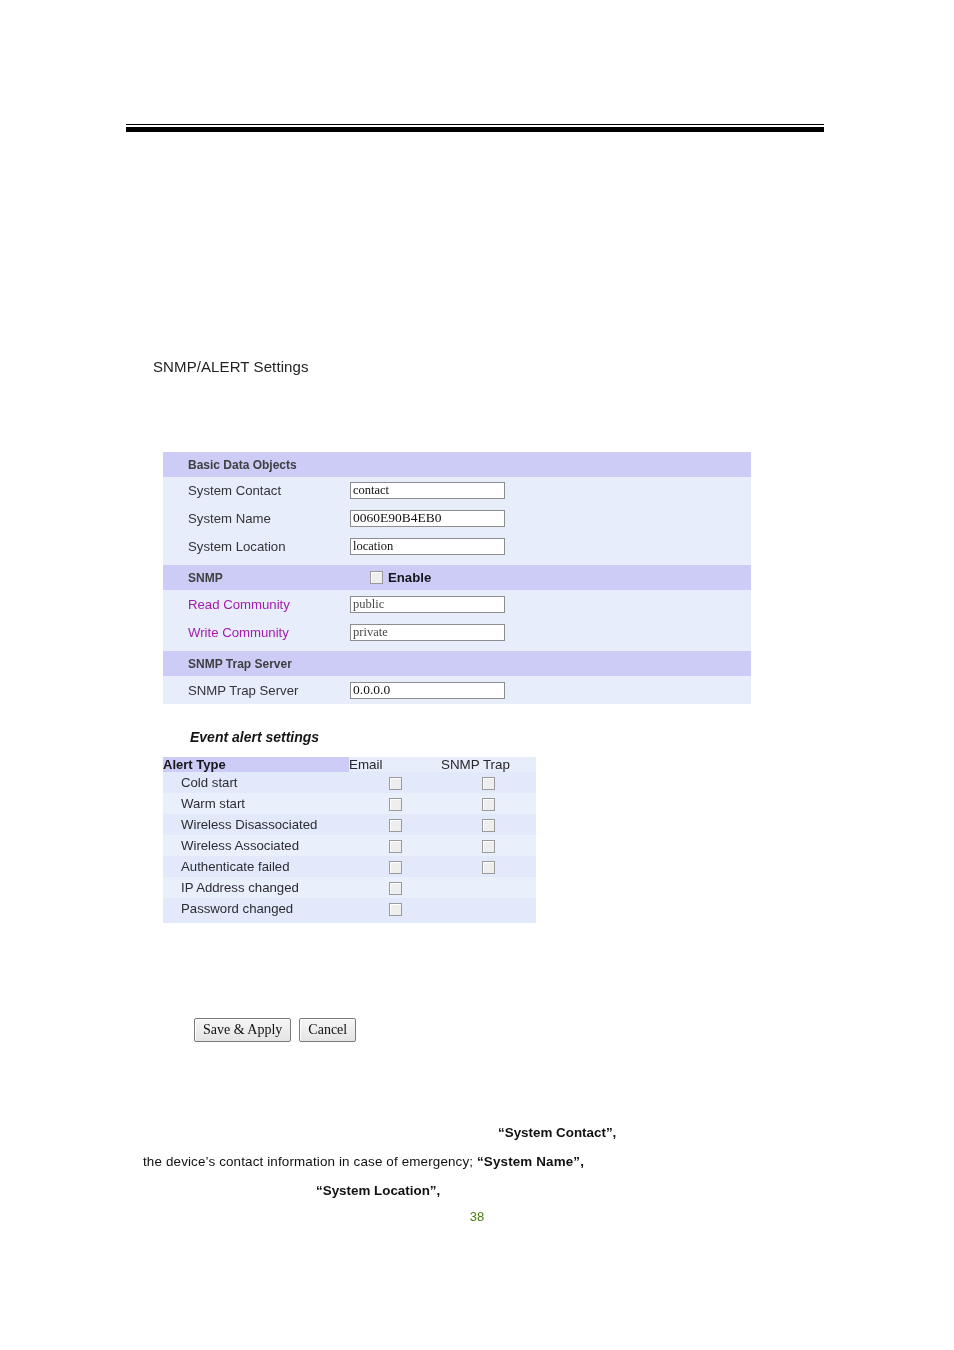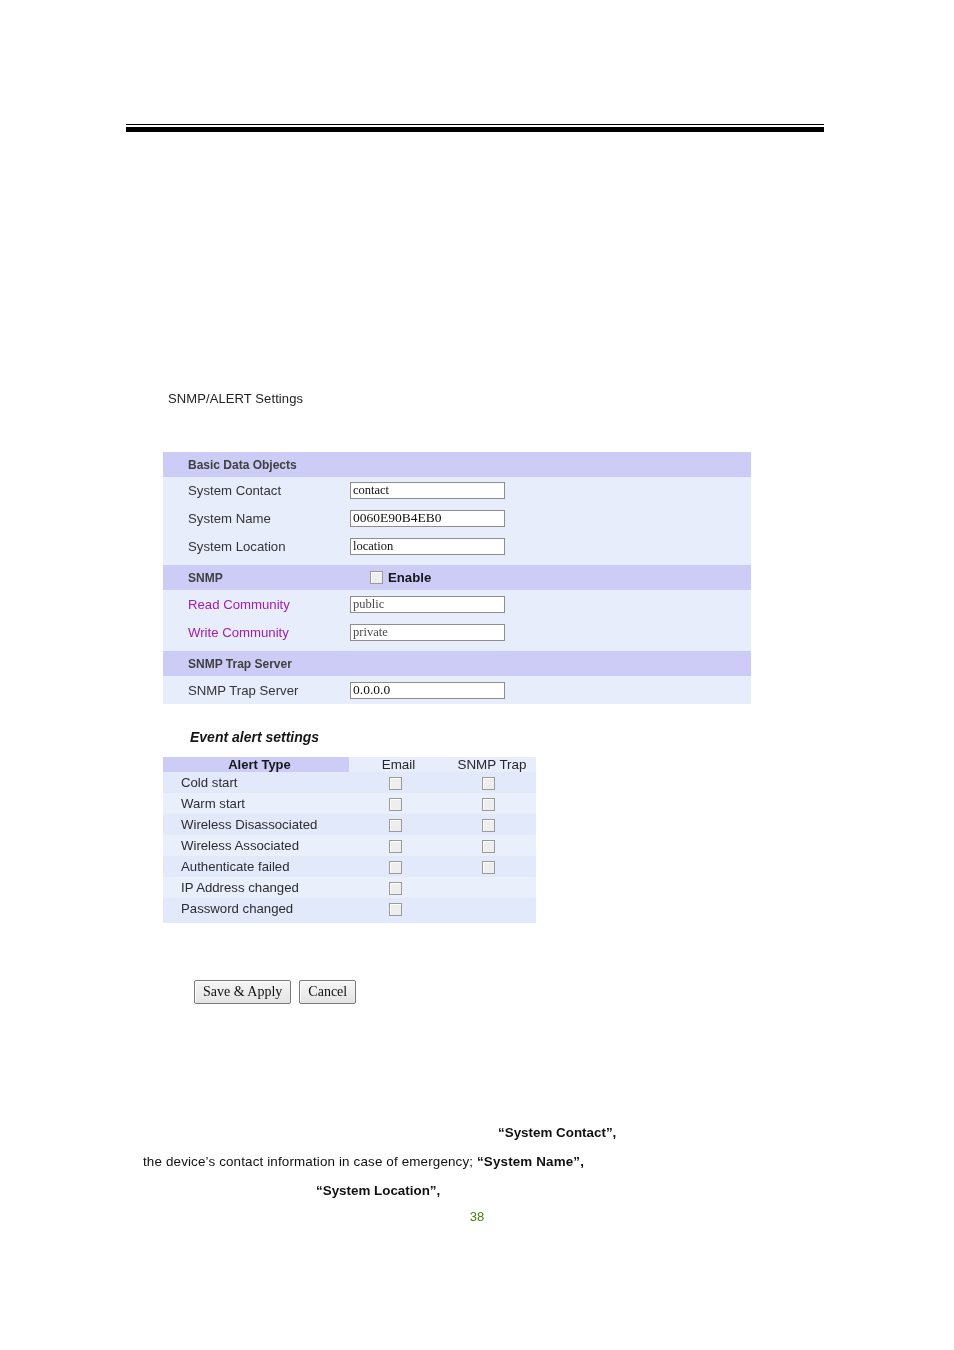--- a/index.html
+++ b/index.html
@@ -40,27 +40,26 @@
   .shot {
     position: absolute;
     left: 0;
     top: 0;
     width: 954px;
     height: 1350px;
   }
 
   .ui-title {
     position: absolute;
-    left: 168px;
+    left: 153px;
     top: 358px;
-    font-size: 13px;
+    font-size: 15px;
     color: #232323;
     letter-spacing: 0.1px;
     white-space: nowrap;
-    margin-top: 33px;
   }
 
   .ui-desc {
     position: absolute;
     left: 153px;
     top: 388px;
     width: 640px;
     font-size: 12.6px;
     line-height: 20px;
     color: #1c1c1c;
@@ -169,25 +168,24 @@
     border: 0;
     padding: 0;
     margin: 0;
   }
   .alert-table .c-type  { width: 186px; }
   .alert-table .c-email { width: 92px; }
   .alert-table .c-trap  { width: 95px; }
 
   .alert-table thead td {
     height: 14px;
-    text-align: center;
+    text-align: left;
     font-weight: bold;
     color: #16161b;
     font-size: 13px;
-    padding-left: 7px;
   }
   .alert-table thead td.h-type  { background: #ccccf7; }
   .alert-table thead td.h-email,
   .alert-table thead td.h-trap  { background: #e8edfb; font-weight: normal; font-size: 13.4px; color: #27272c; }
 
   .alert-table tbody td {
     height: 21px;
     background: #e2e9fa;
   }
   .alert-table tbody tr:nth-child(even) td { background: #eaeffc; }
@@ -196,21 +194,21 @@
     color: #2c2c33;
     font-size: 13.2px;
   }
   .alert-table tbody td.t-box { text-align: center; }
   .alert-table tfoot td { height: 4px; background: #e2e9fa; }
 
   
   .btn-bar {
     position: absolute;
     left: 194px;
-    top: 980px;
+    top: 1018px;
     display: flex;
     gap: 8px;
   }
   .btn {
     font-family: "Liberation Serif", serif;
     font-size: 14px;
     color: #111;
     background: linear-gradient(#f6f6f6, #e4e4e4);
     border: 1px solid #7a7a7a;
     border-radius: 2px;

